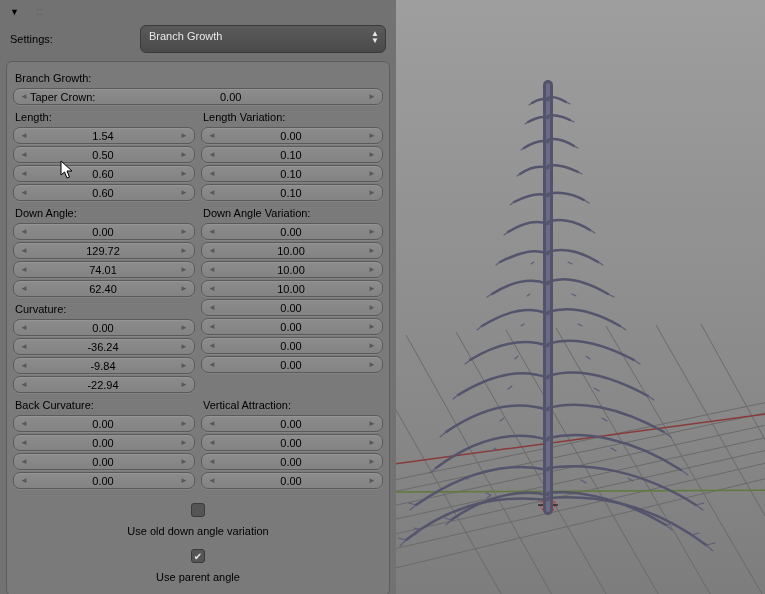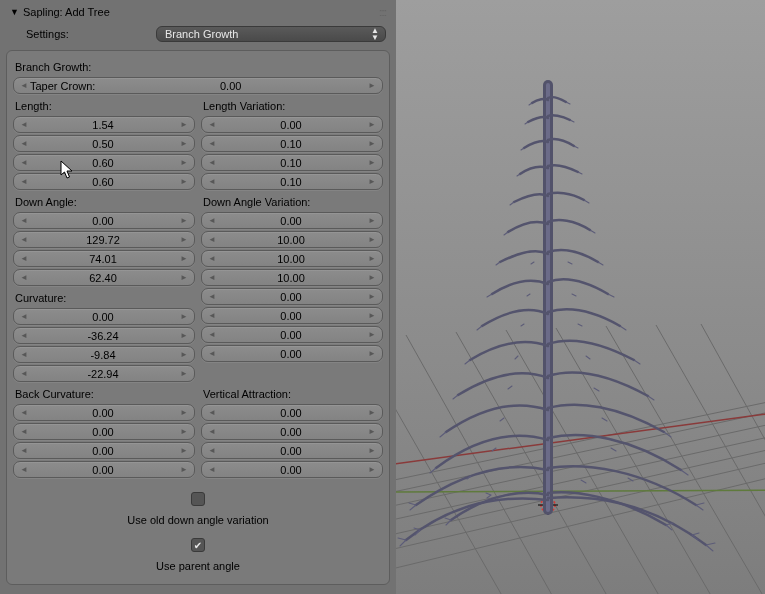--- a/index.html
+++ b/index.html
@@ -44,30 +44,29 @@
     font-size: 10px;
     letter-spacing: -1px;
     opacity: 0.5;
   }
   .settings-row {
     display: flex;
     align-items: center;
     gap: 8px;
     padding: 6px 4px 8px 4px;
   }
-  .settings-label { width: 122px; margin-left: 16px; }
+  .settings-label { width: 122px; }
   .dropdown {
     flex: 1;
-    height: 16px;
+    height: 28px;
     background: linear-gradient(to bottom, #5a5a5a, #4a4a4a);
     border: 1px solid #3a3a3a;
     border-radius: 6px;
     color: #e8e8e8;
     display: flex;
-    align-items: center;
     padding: 4px 8px;
     position: relative;
     font-size: 11px;
   }
   .dropdown .arrows {
     position: absolute;
     right: 6px;
     font-size: 8px;
     line-height: 7px;
     display: flex;
@@ -147,21 +146,20 @@
     inset: 0;
   }
 </style>
 </head>
 <body>
 
 <div class="panel">
 
   <div class="header-row">
     <span class="collapse">▼</span>
-    <span class="title">Sapling: Add Tree</span>
     <span class="grip">::::</span>
   </div>
 
   <div class="settings-row">
     <span class="settings-label">Settings:</span>
     <div class="dropdown">
       <span>Branch Growth</span>
       <span class="arrows">
           <span>▲</span>
           <span>▼</span>

